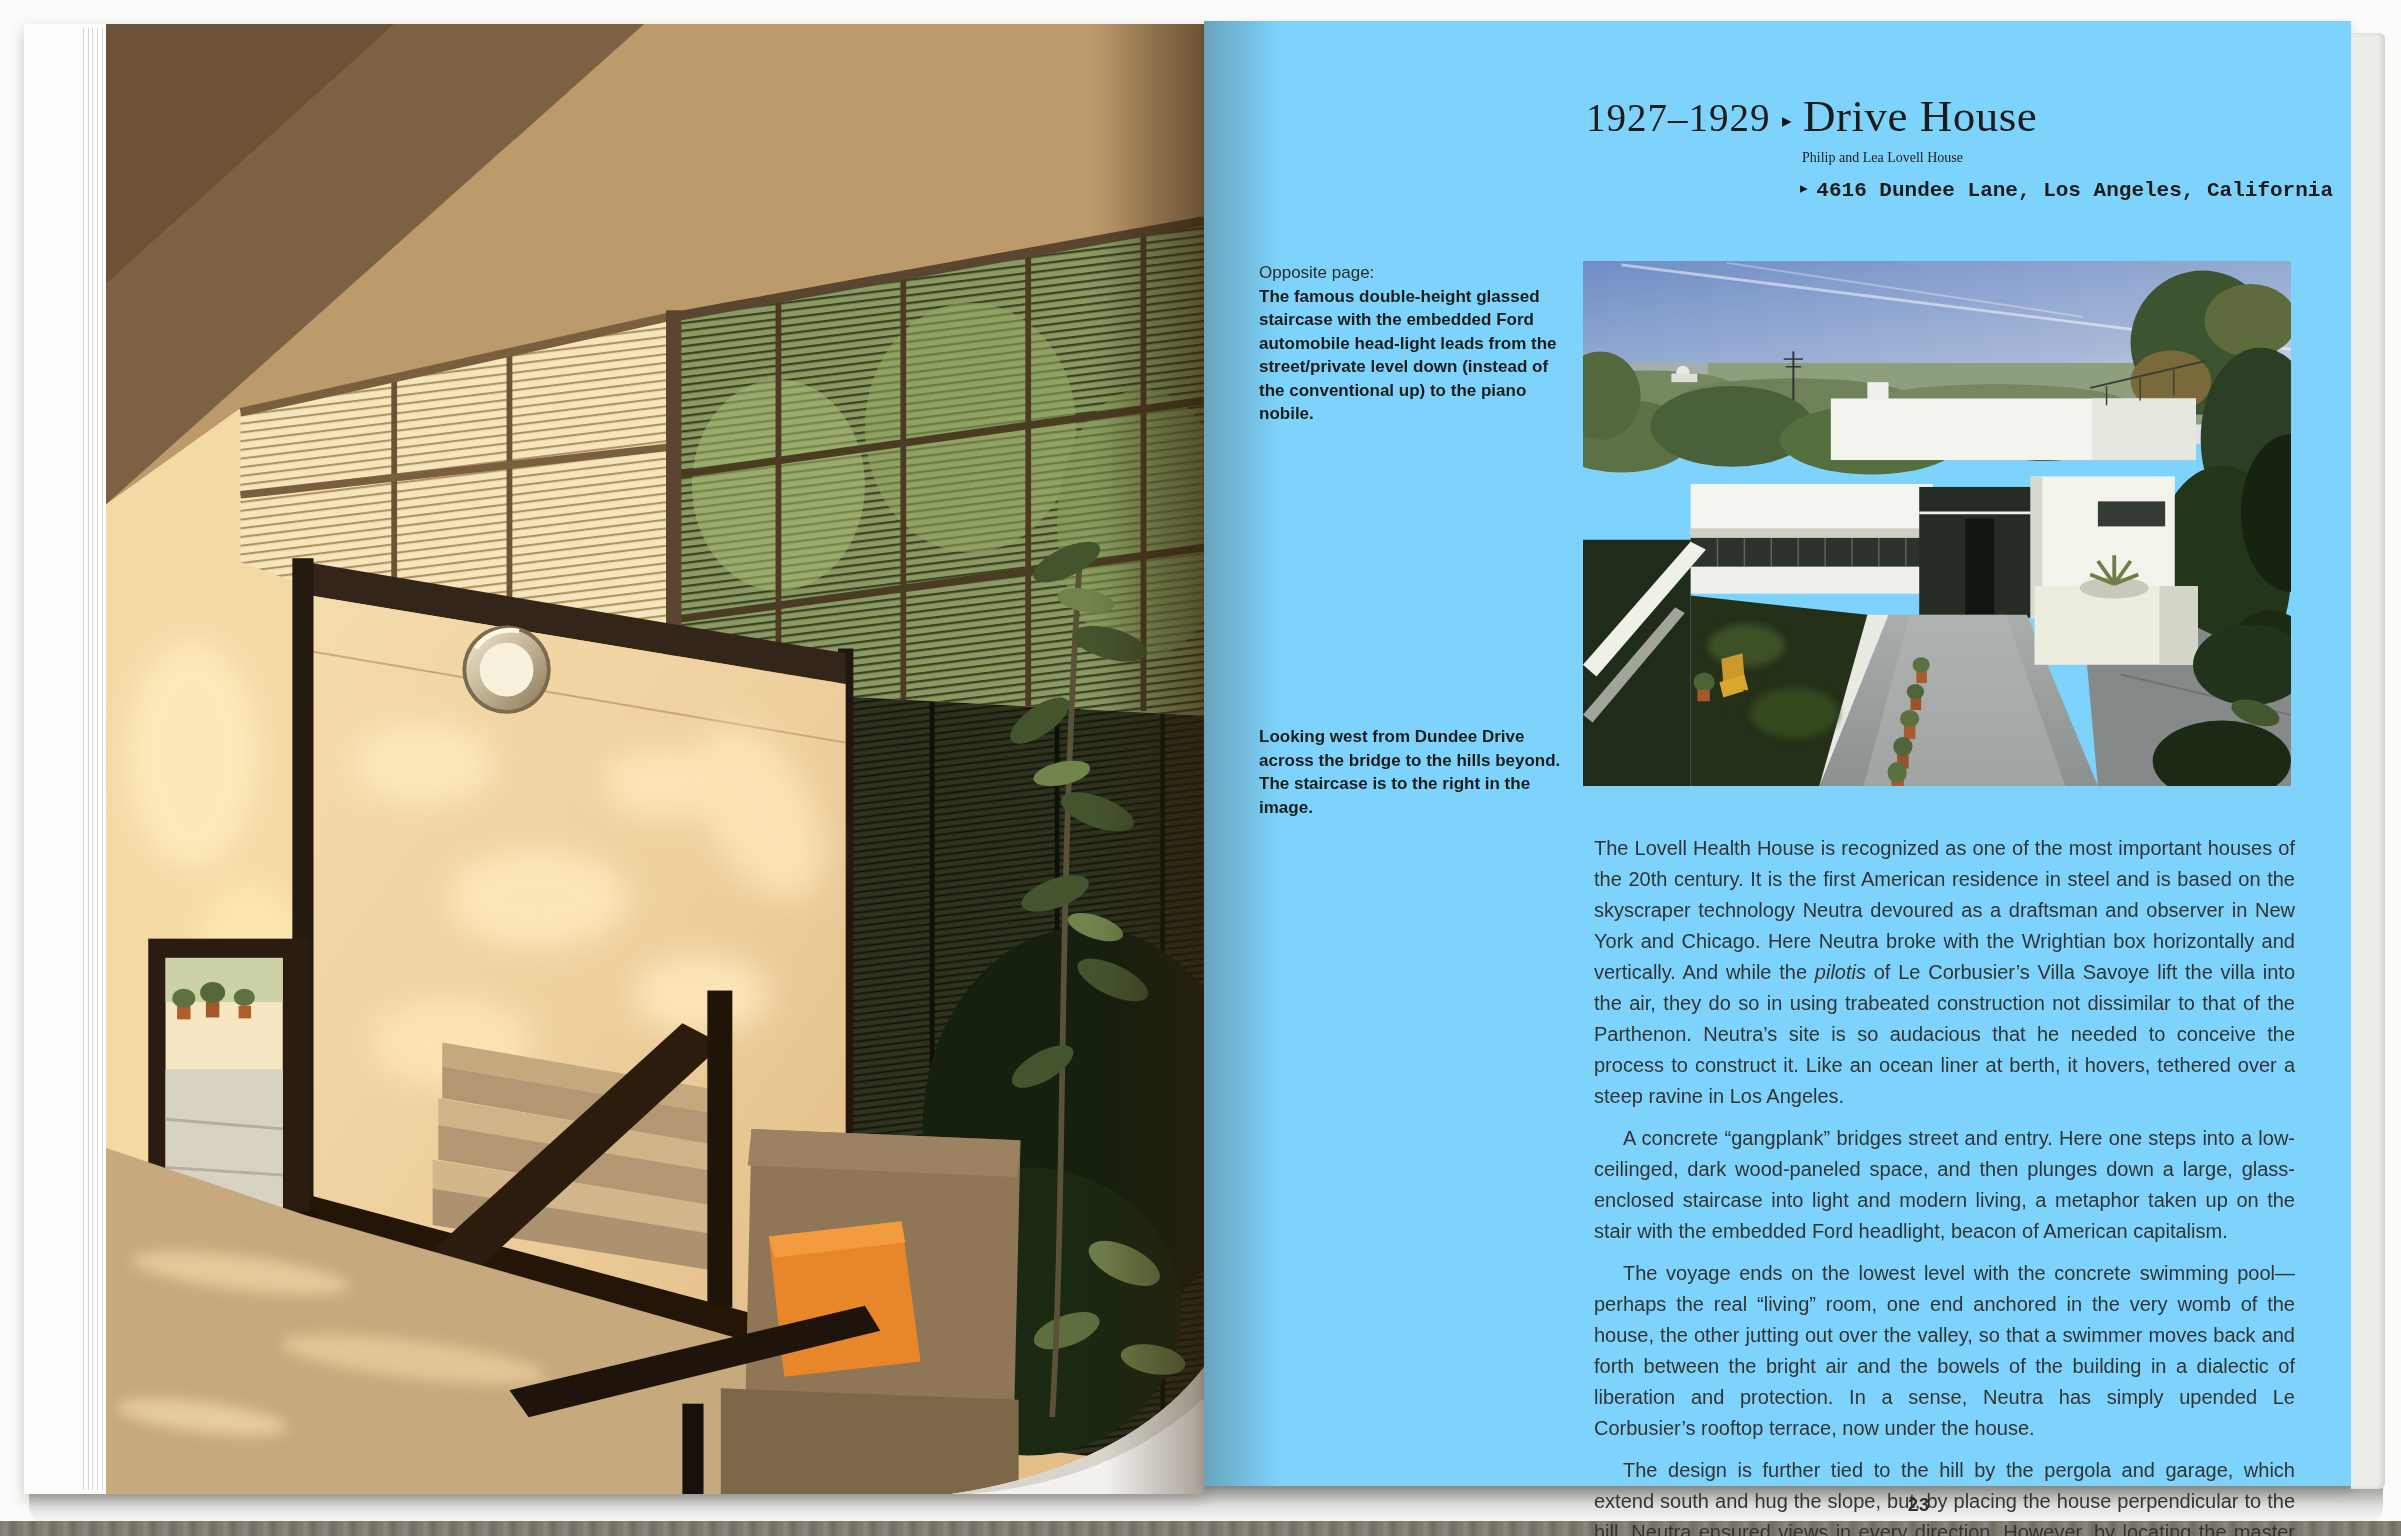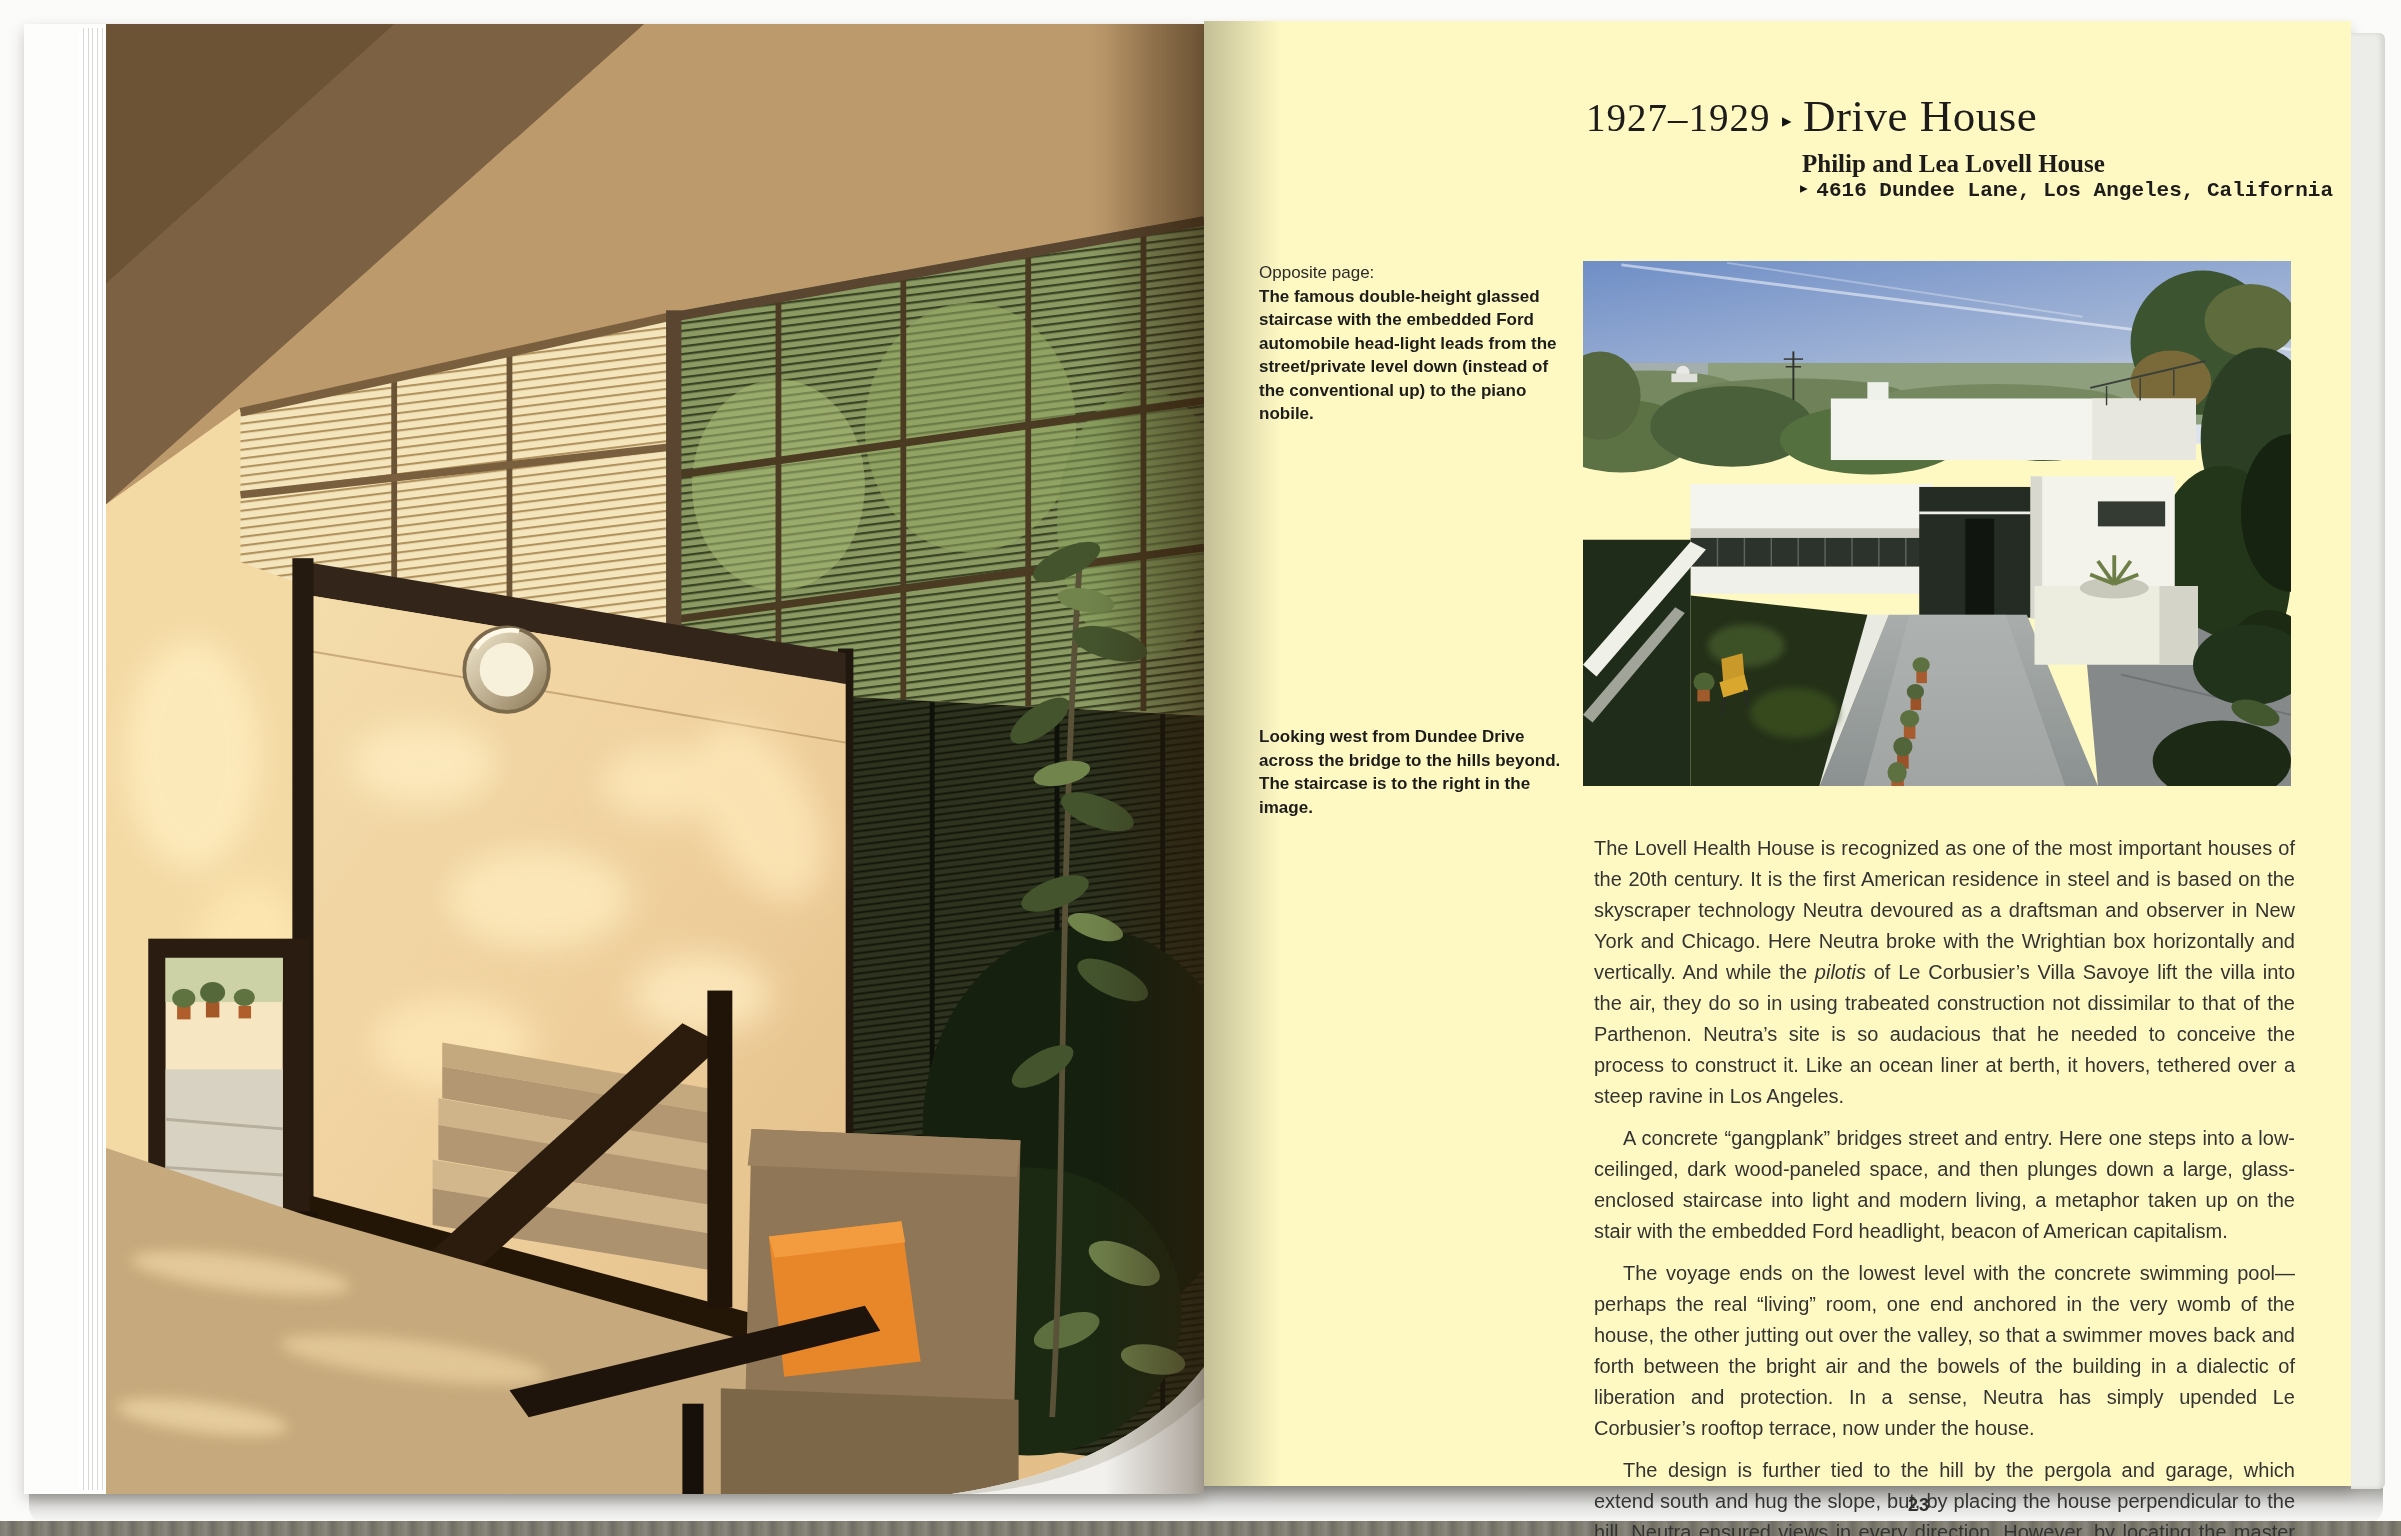--- a/index.html
+++ b/index.html
@@ -26,21 +26,21 @@
   #fore-edge{
     left:0;top:0;width:82px;height:1470px;background:#fdfdfc;
     border-right:1px solid #e2e2df;
   }
   #fore-edge .edge-lines{
     position:absolute;right:1.9px;top:3.8px;width:25px;height:1462px;
     background:repeating-linear-gradient(90deg,#ffffff 0 3.8px,#d8d8d4 3.8px 4.8px);
   }
   #interior-photo{left:82px;top:0;width:1098px;height:1470px;display:block;}
   #right-page{
-    left:1204px;top:21px;width:1147px;height:1465px;background:#fef9c3;
+    left:1204px;top:21px;width:1147px;height:1465px;background:#7dd3fc;
     box-shadow:0 5.8px 11.5px rgba(50,45,35,.22);
   }
   #page-under-edge{
     left:2351px;top:33px;width:34px;height:1456px;background:#ececе8;
     background:#ecece8;border-radius:0 5.8px 5.8px 0;
     box-shadow:inset -3.8px 0 5.8px rgba(0,0,0,.10);
   }
   #gutter-shadow-left{
     left:1105px;top:24px;width:99px;height:1470px;
     background:linear-gradient(90deg,rgba(50,32,12,0),rgba(50,32,12,.38));
@@ -50,22 +50,22 @@
     background:linear-gradient(90deg,rgba(60,55,45,.30),rgba(60,55,45,0));
   }
   #title-row{
     left:382px;top:69px;display:flex;align-items:baseline;gap:11.5px;color:#1d1c1a;
     white-space:nowrap;
   }
   #title-years{font-family:"Liberation Serif",serif;font-size:39px;letter-spacing:1px;}
   .tri{font-family:"DejaVu Sans",sans-serif;font-size:19px;position:relative;top:-3.8px;color:#111;}
   #page-title{font-family:"Liberation Serif",serif;font-size:45px;letter-spacing:0.5px;}
   #page-subtitle{
-    left:598px;top:129px;font-family:"Liberation Serif",serif;font-weight:bold;
-    font-size:25px;color:#1d1c1a;white-space:nowrap;
+    left:598px;top:129px;font-family:"Liberation Serif",serif;font-weight:normal;
+    font-size:14px;color:#1d1c1a;white-space:nowrap;
   }
   #address-row{
     left:596px;top:158px;display:flex;align-items:baseline;gap:8.6px;color:#1d1c1a;white-space:nowrap;
   }
   #page-address{font-family:Liberation Mono, monospace;font-weight:bold;font-size:21px;}
   .caption{
     width:319px;font-size:17px;line-height:23.5px;color:#1c1c1b;font-weight:bold;
   }
   #caption-opposite{left:55px;top:240px;}
   #caption-opposite .cap-label{font-weight:normal;color:#2b2b2a;}

